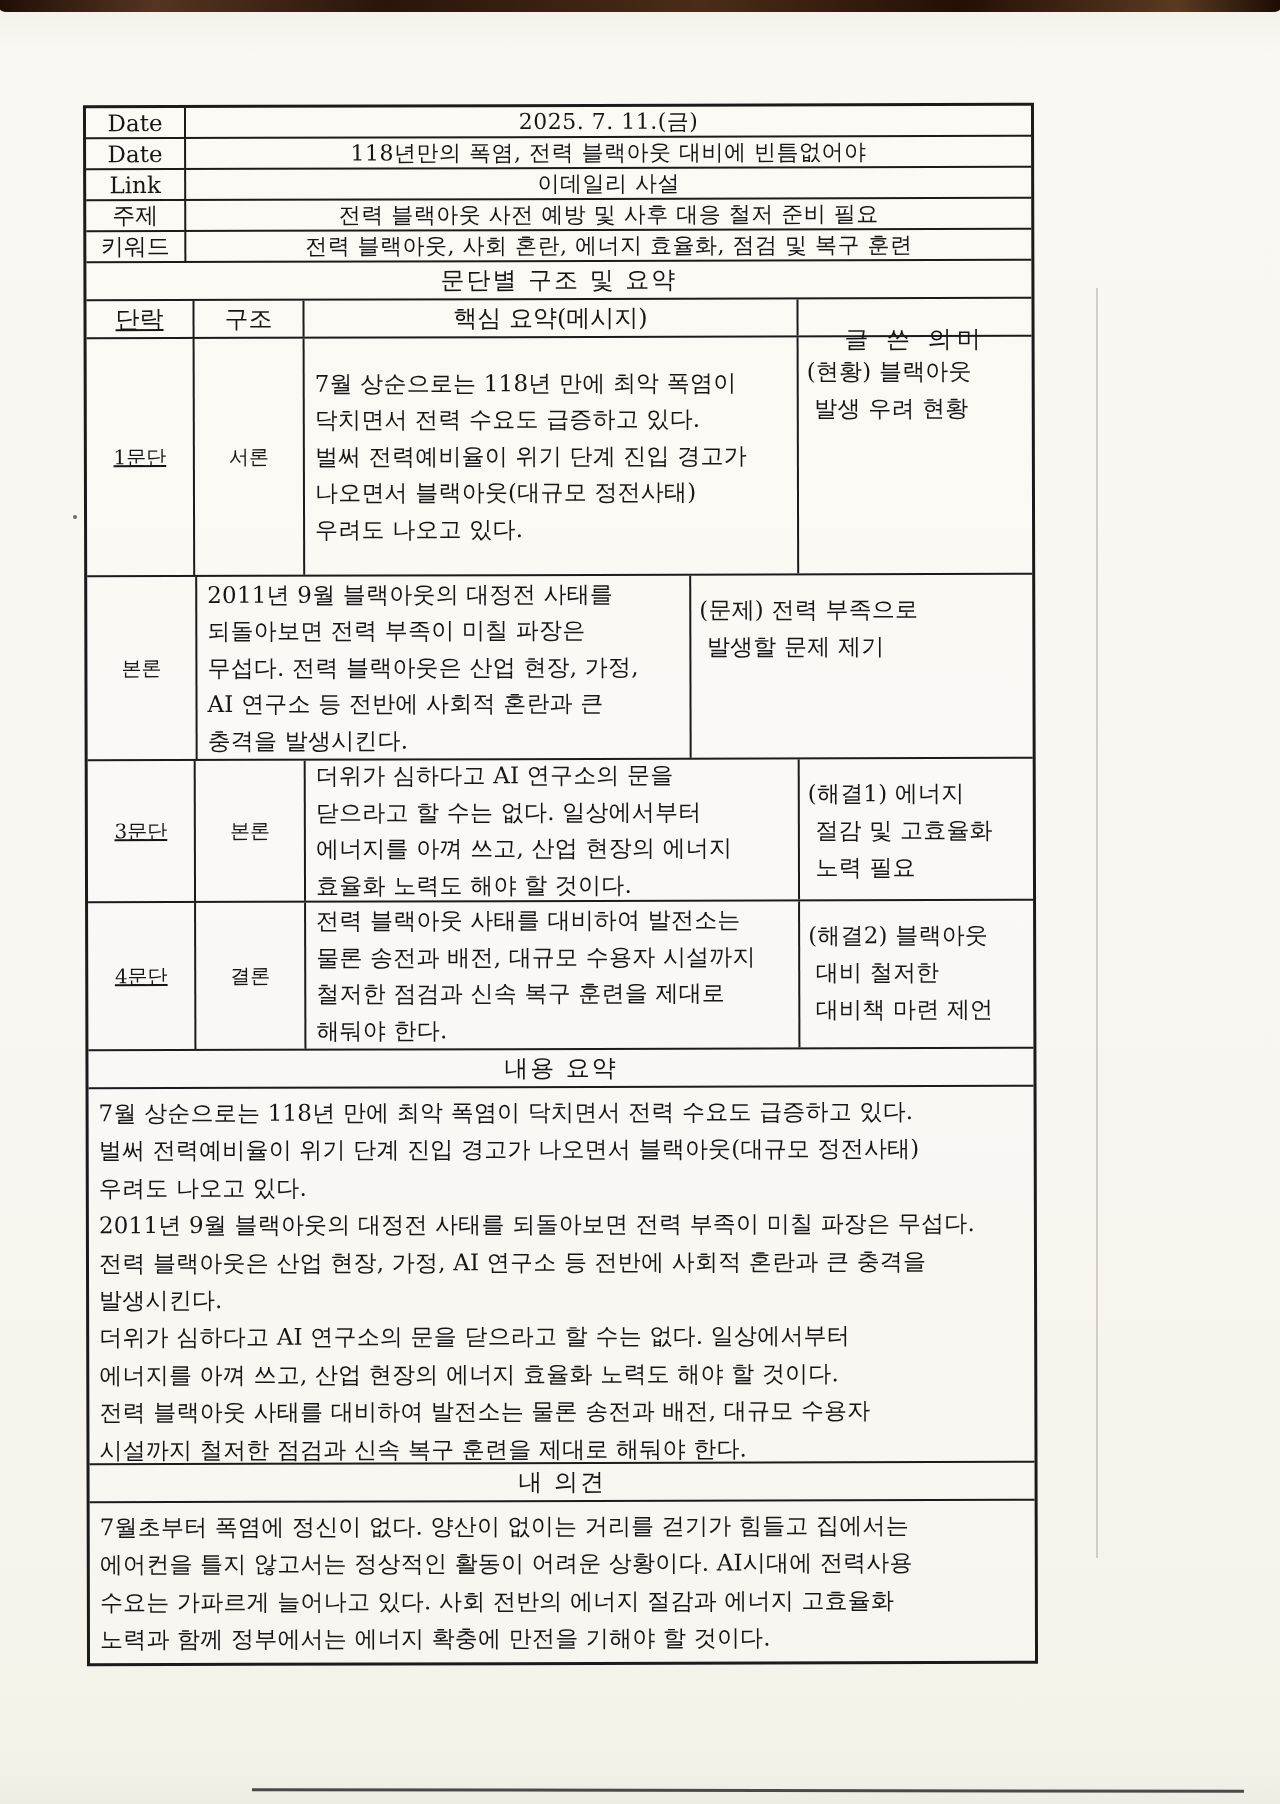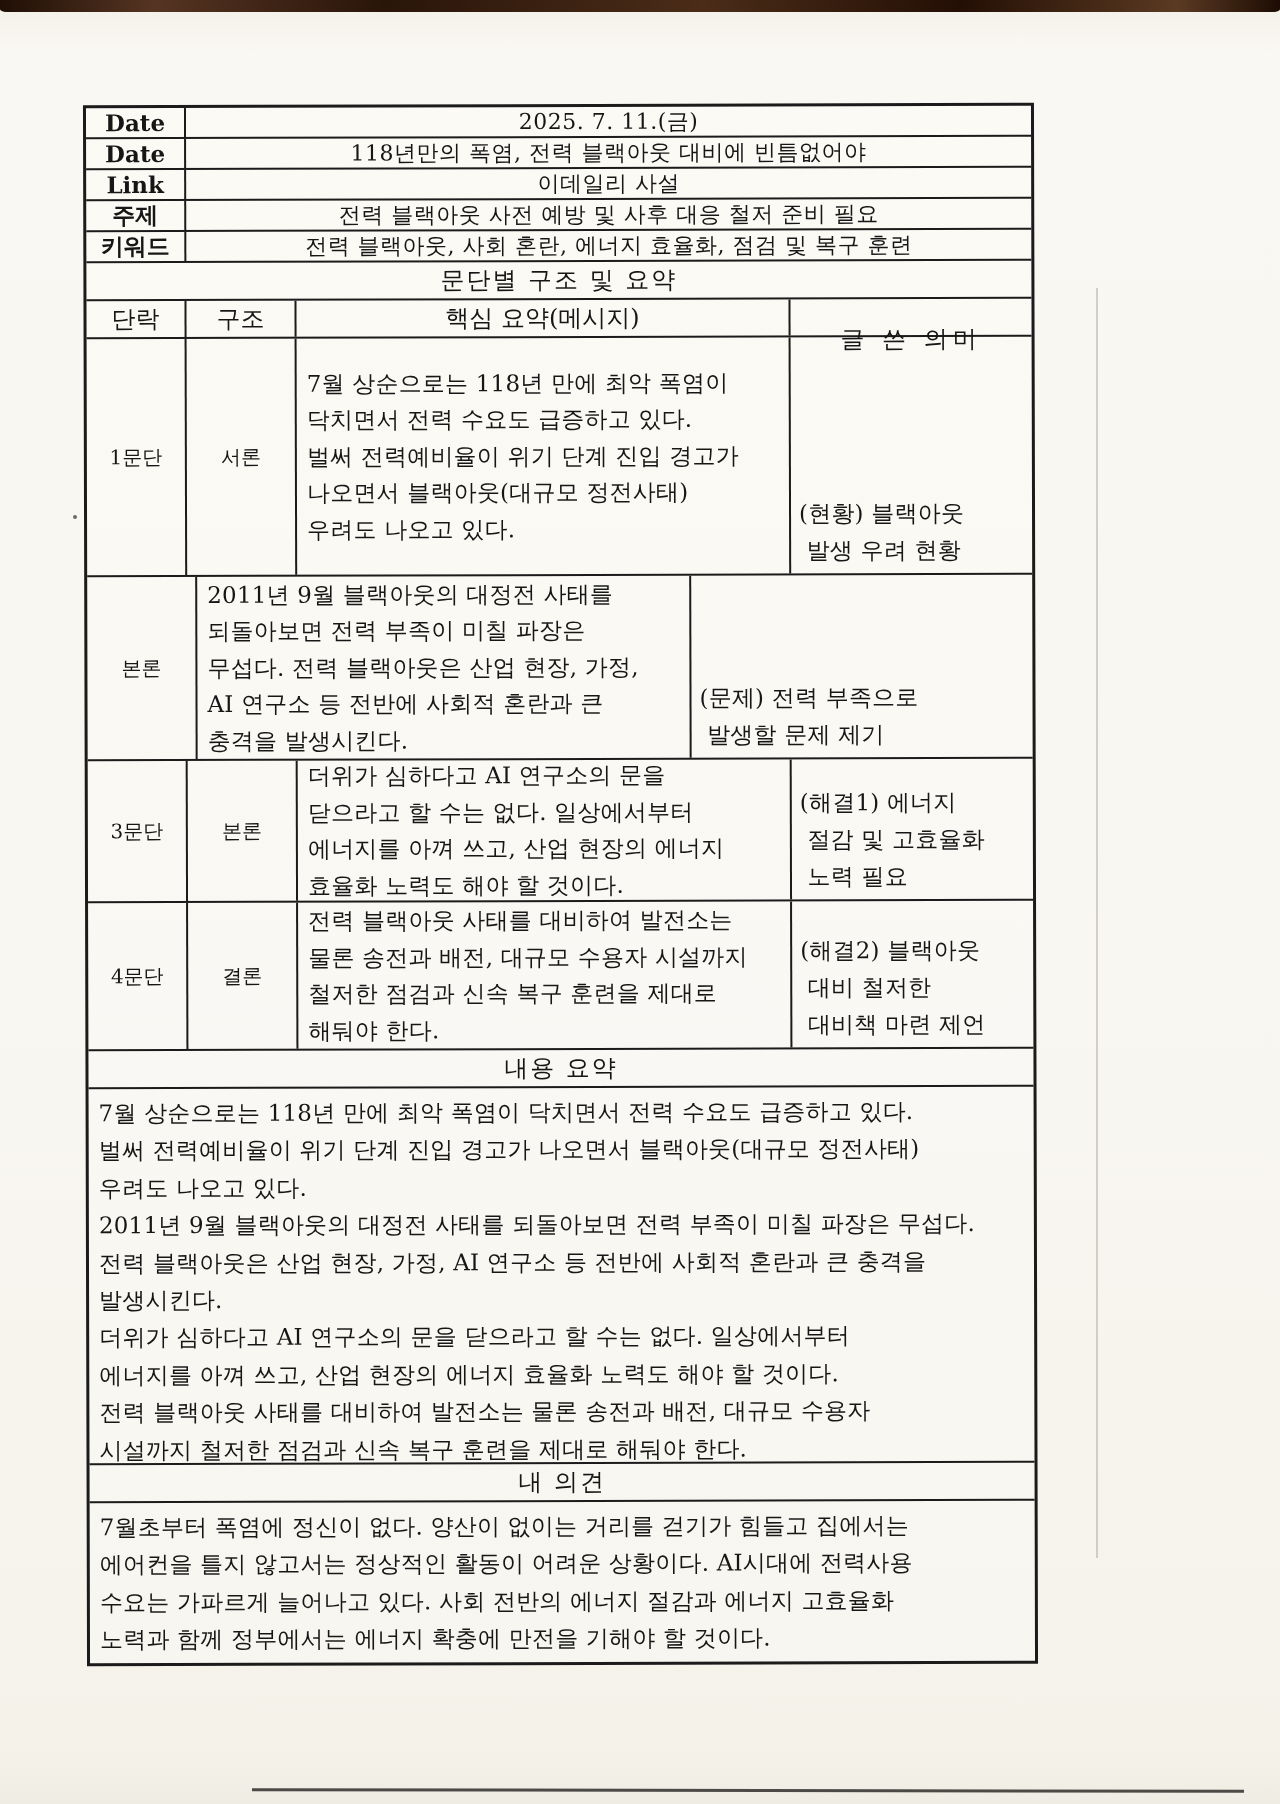--- a/index.html
+++ b/index.html
@@ -20,26 +20,26 @@
 
   
   .doc-table {
     position:absolute; left:85px; top:104px; width:951px;
     border:3px solid #1b1b1b; box-sizing:border-box; transform:rotate(-0.15deg);
     background:rgba(255,255,255,0.25);
   }
   .tr { display:flex; border-bottom:2px solid #1b1b1b; box-sizing:border-box; }
   .tr:last-child { border-bottom:none; }
   .cell { box-sizing:border-box; }
-  .c1 { width:100px; border-right:2px solid #1b1b1b; display:flex; align-items:center; justify-content:center; }
+  .c1 { width:108px; border-right:2px solid #1b1b1b; display:flex; align-items:center; justify-content:center;text-decoration:underline; }
   .c2 { width:110px; border-right:2px solid #1b1b1b; display:flex; align-items:center; justify-content:center; }
   .c3 { width:494px; border-right:2px solid #1b1b1b; display:flex; flex-direction:column; justify-content:center; padding:4px 6px 4px 10px; }
-  .c4 { flex:1; display:flex; flex-direction:column; justify-content:flex-end; padding:4px 4px 4px 8px; }
+  .c4 { flex:1; display:flex; flex-direction:column; justify-content:flex-start; padding:16px 4px 4px 8px; }
   .meta { height:31px; }
-  .meta .label { width:100px; border-right:2px solid #1b1b1b; display:flex; align-items:center; justify-content:center; font-size:23px;font-weight:bold; }
+  .meta .label { width:100px; border-right:2px solid #1b1b1b; display:flex; align-items:center; justify-content:center; font-size:23px; }
   .meta .value { flex:1; display:flex; align-items:center; justify-content:center; font-size:22px; letter-spacing:0.5px; }
   .section-row { height:38px; display:flex; align-items:center; justify-content:center; font-size:24px; letter-spacing:2px; border-bottom:2px solid #1b1b1b; box-sizing:border-box; }
   .colhead { height:38px; }
   .colhead .cell { font-size:24px; }
   .colhead .c3, .colhead .c4 { align-items:center; padding:0; justify-content:center; flex-direction:row; }
   .colhead .c4 { letter-spacing:5px;margin-top:40px; }
   .r1 { height:238px; }
   .r2 { height:184px; }
   .r3 { height:142px; }
   .r4 { height:148px; }

